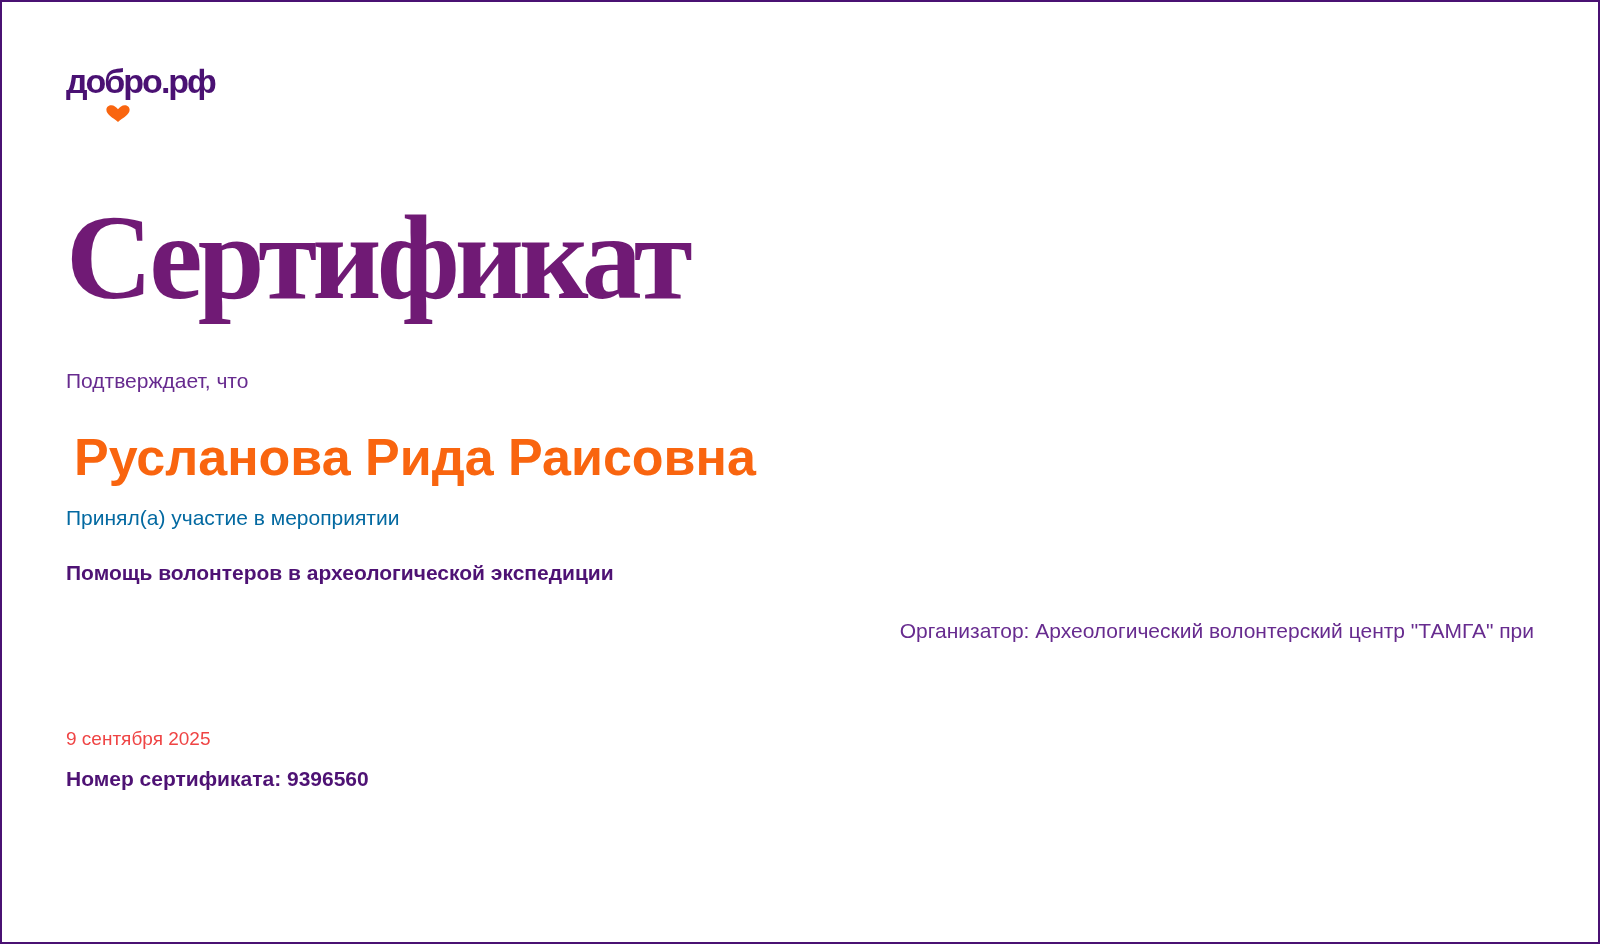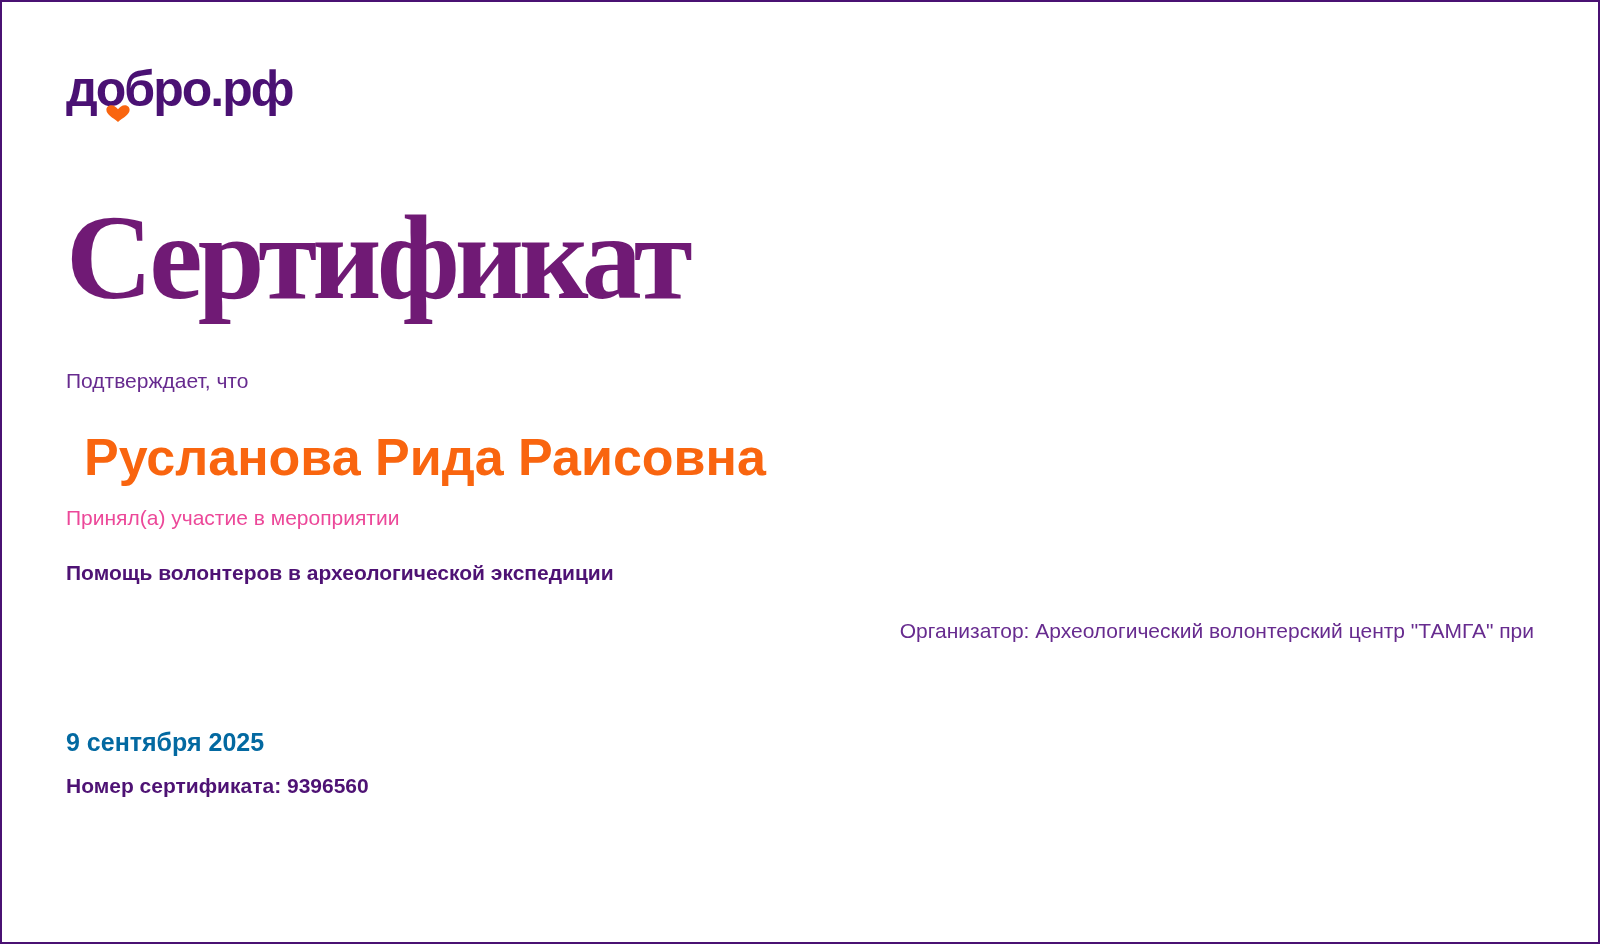--- a/index.html
+++ b/index.html
@@ -18,21 +18,21 @@
     font-family: "Liberation Sans", sans-serif;
     overflow: hidden;
   }
   
   .logo {
     position: relative;
     width: max-content;
     height: 58px;
   }
   .logo-text {
-    font-size: 50px;
+    font-size: 34px;
     font-weight: bold;
     color: #4a1173;
     letter-spacing: -2px;
     line-height: 1.0;
   }
   .logo-heart {
     position: absolute;
     left: 38px;
     top: 40px;
   }
@@ -47,31 +47,31 @@
     font-family: Liberation Serif, serif;
   }
   
   .confirm {
     margin: 51px 0 0 0;
     font-size: 21px;
     color: #672b8f;
     line-height: 1.15;
   }
   .recipient {
-    margin: 35px 0 0 18px;
+    margin: 35px 0 0 8px;
     font-size: 52px;
     font-weight: bold;
     color: #f9650f;
     line-height: 1.15;
     letter-spacing: 0;
   }
   .participation {
     margin: 18px 0 0 0;
     font-size: 21px;
-    color: #ec4899;
+    color: #0369a1;
     line-height: 1.15;
   }
   .event {
     margin: 31px 0 0 0;
     font-size: 21px;
     font-weight: bold;
     color: #4e1274;
     line-height: 1.15;
   }
   .organizer {
@@ -80,24 +80,23 @@
     color: #672b8f;
     line-height: 36px;
     text-align: right;
   }
   .footer {
     margin-top: 79px;
   }
   .date-line,
   .location-line {
     margin: 0 0 17px 0;
-    font-size: 25px;
-    color: #0369a1;
+    font-size: 19px;
+    color: #ef4444;
     line-height: 1.15;
-    font-weight: bold;
   }
   .cert-number {
     margin: 0;
     font-size: 21px;
     font-weight: bold;
     color: #4e1274;
     line-height: 1.15;
   }
 </style>
 </head>

